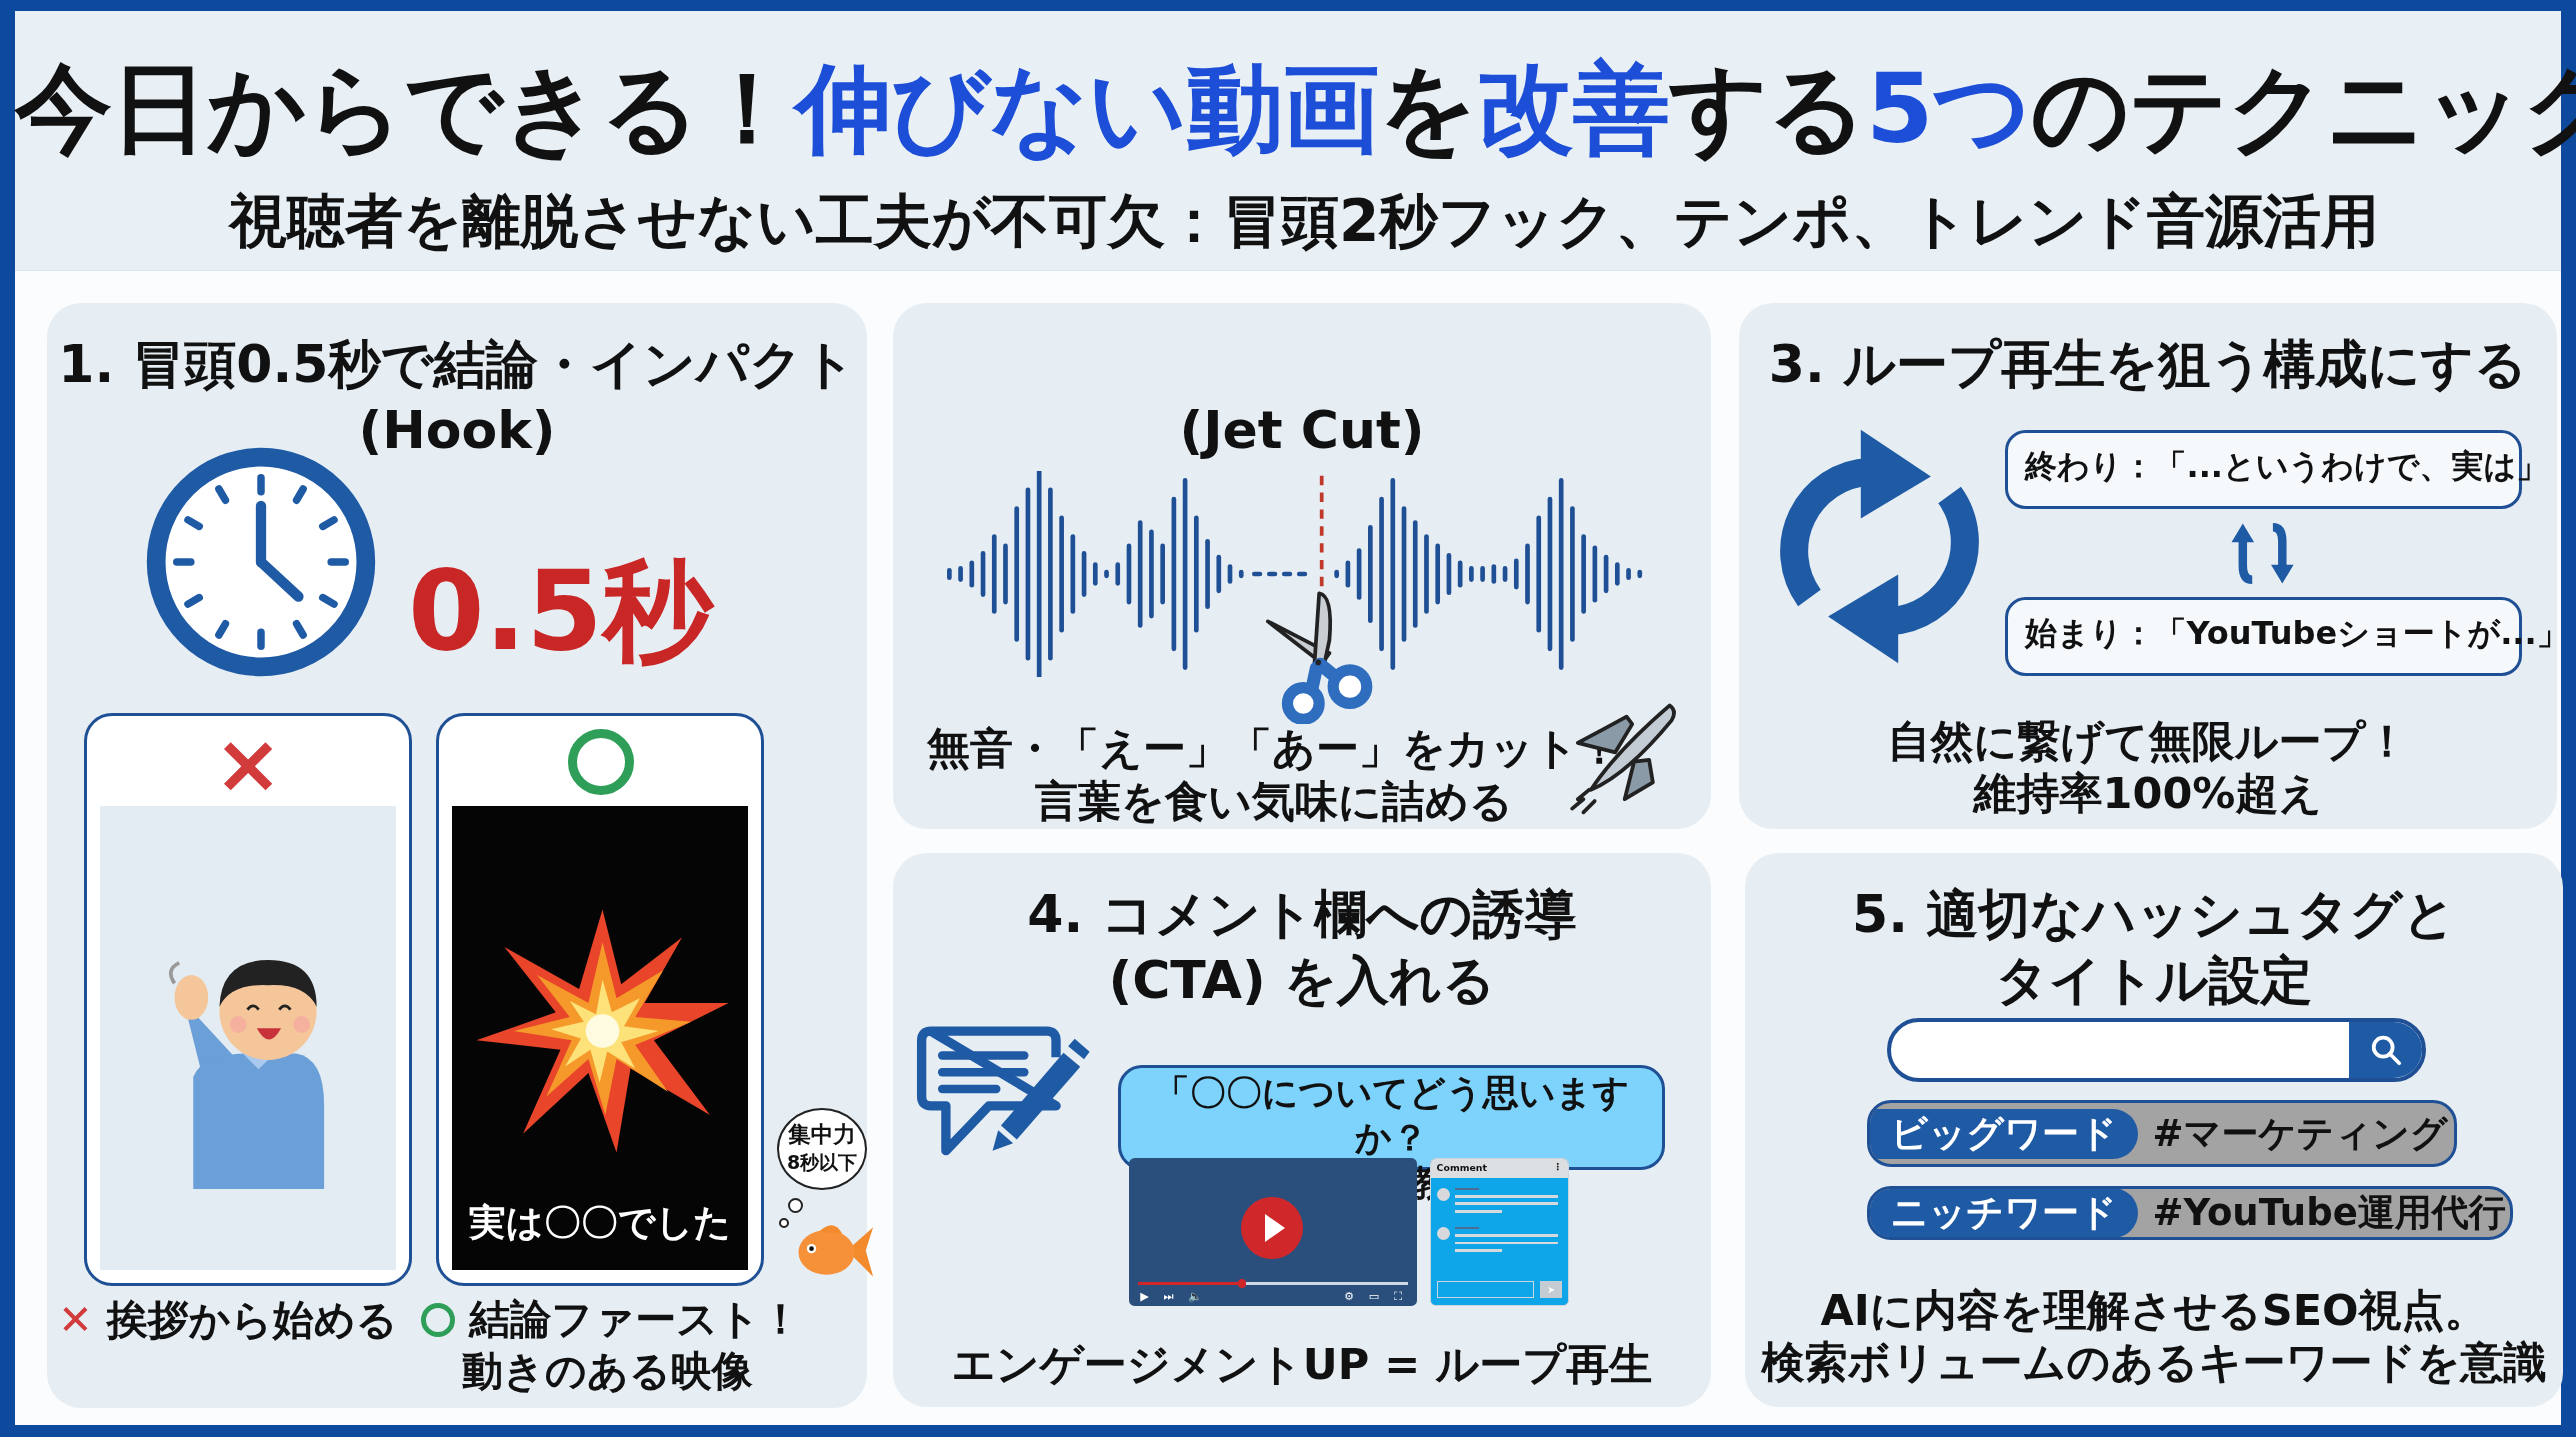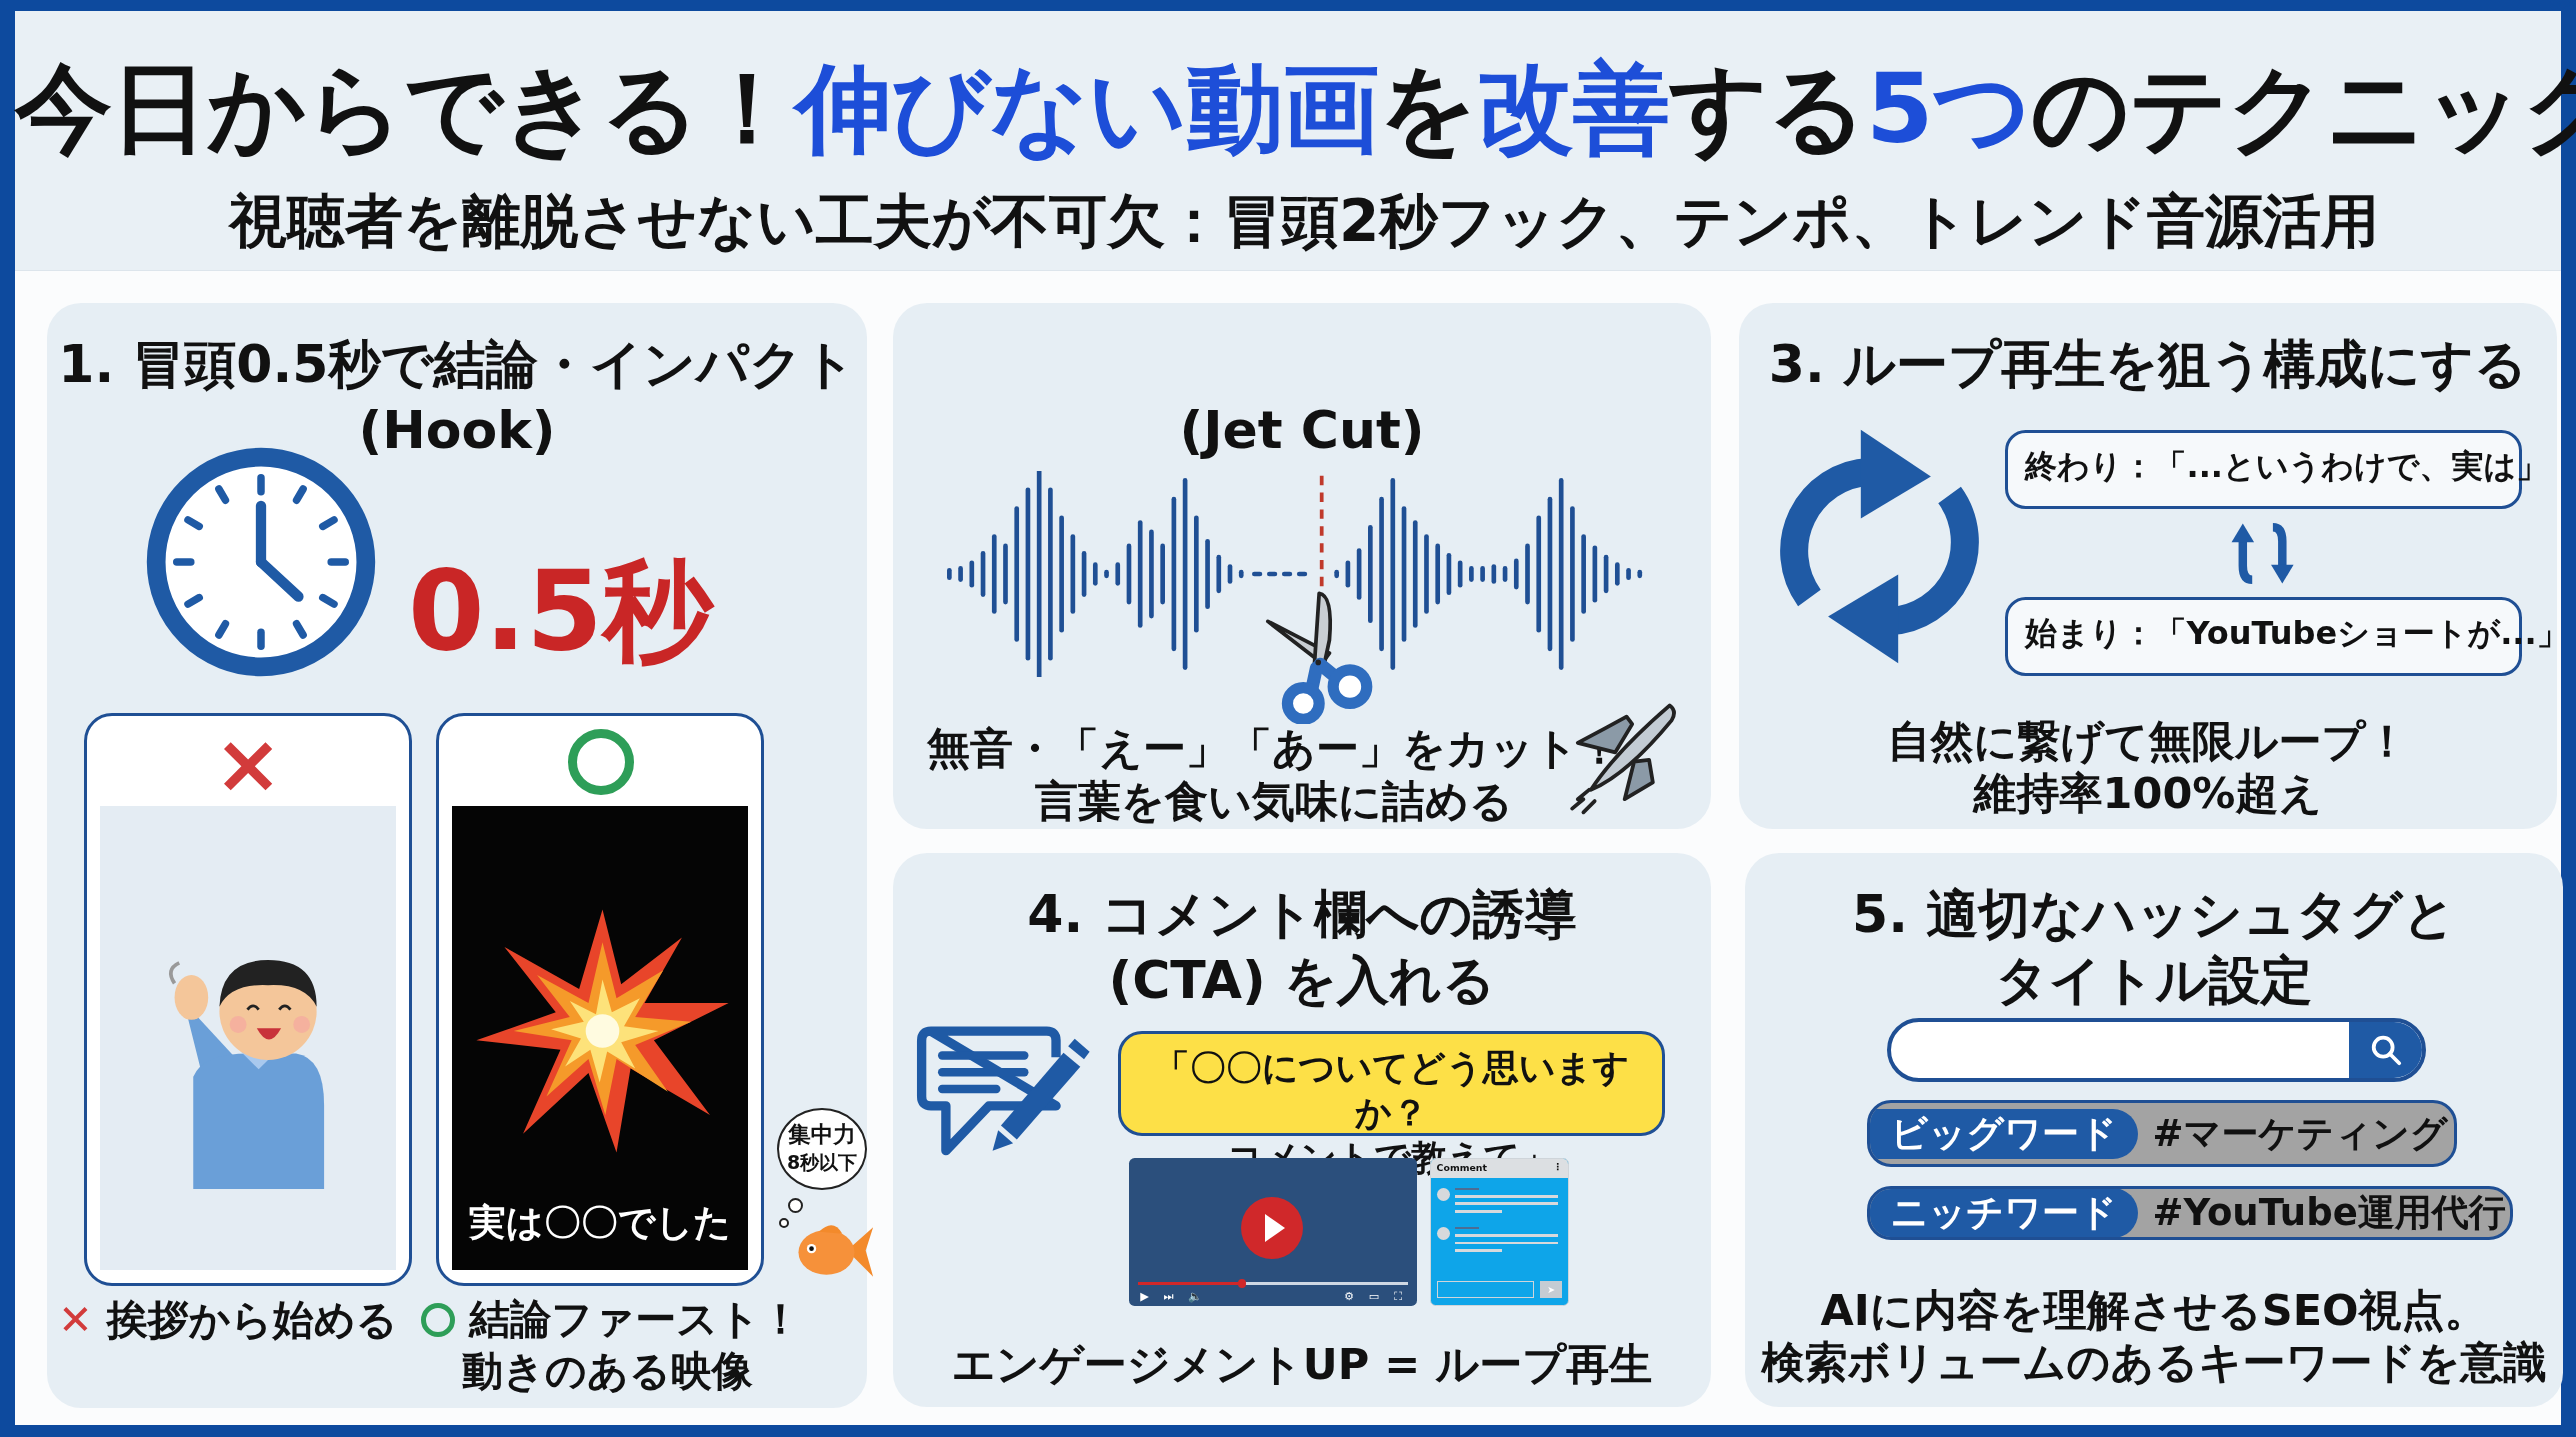--- a/index.html
+++ b/index.html
@@ -51,22 +51,22 @@
     position: absolute; background: #fff; border: 2.8px solid #222; border-radius: 50%;
     text-align: center; font-weight: bold; font-size: 22.5px; line-height: 28px;
   }
   
   .quote-box {
     position: absolute; border: 3.7px solid #1f4f94; border-radius: 20.6px; background: #f6f9fb;
     font-weight: bold; font-size: 32px; line-height: 67px; padding-left: 17px; white-space: nowrap;
   }
   
   .cta-box {
-    position: absolute; border: 3.7px solid #1f4f94; border-radius: 24px; background: #fde047;
-    text-align: center; font-weight: bold; font-size: 36px; line-height: 45px; padding-top: 11px;
+    position: absolute; border: 3.7px solid #1f4f94; border-radius: 24px; background: #7dd3fc;
+    text-align: center; font-weight: bold; font-size: 36px; line-height: 45px; padding-top: 2px; margin-top: 34px;
   }
   .video {
     position: absolute; background: #2b4f7c; border-radius: 5.6px;
   }
   .comment-panel {
     position: absolute; background: #0ea5e9; border: 1.9px solid #cfd5da; border-radius: 5.6px; overflow: hidden;
   }
   
   .search-bar {
     position: absolute; border: 4.7px solid #1f4f94; border-radius: 37px; background: #fff; overflow: hidden;

